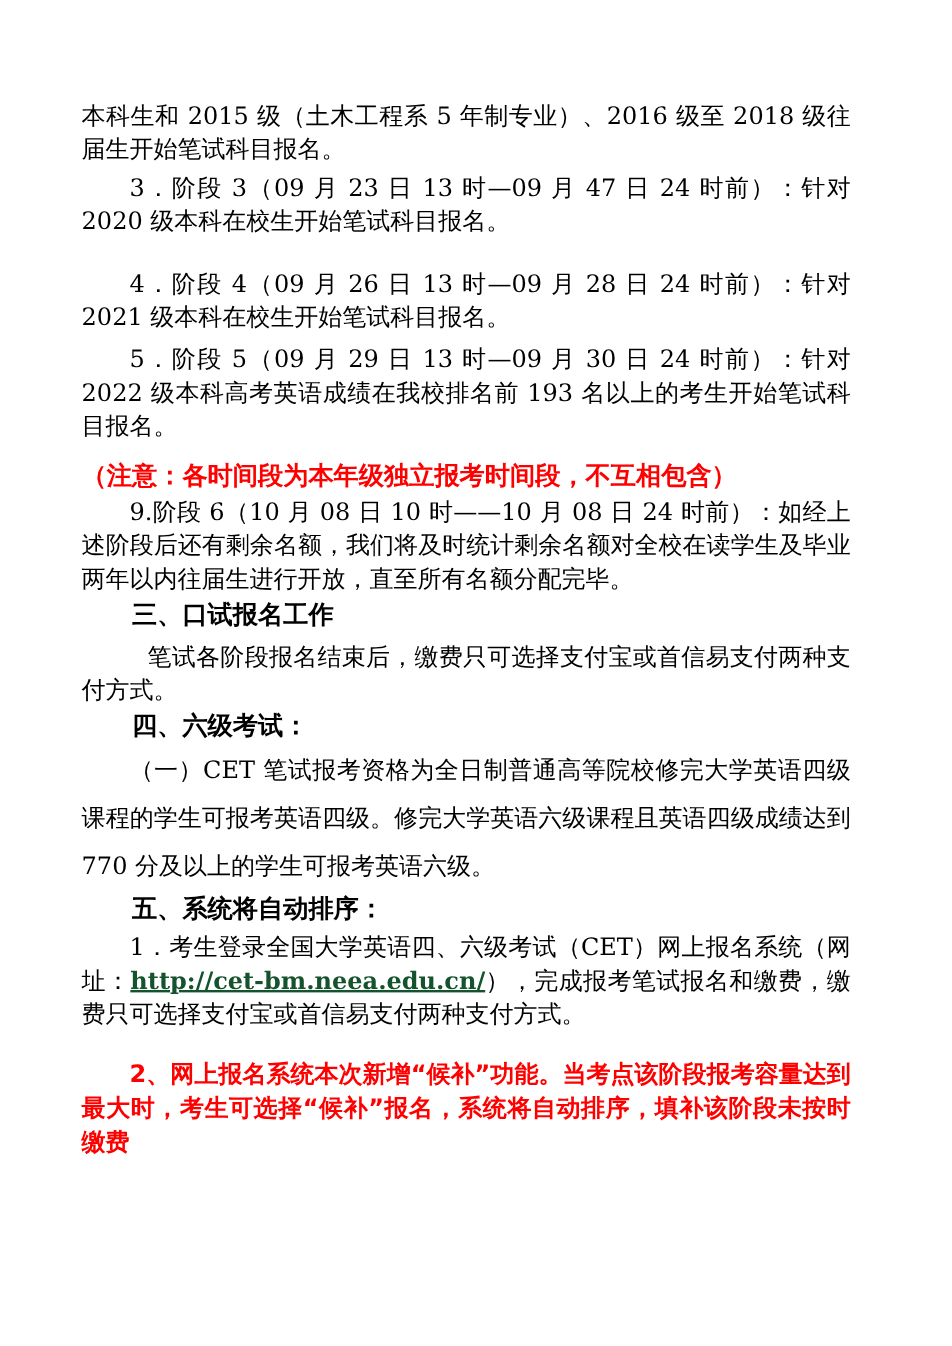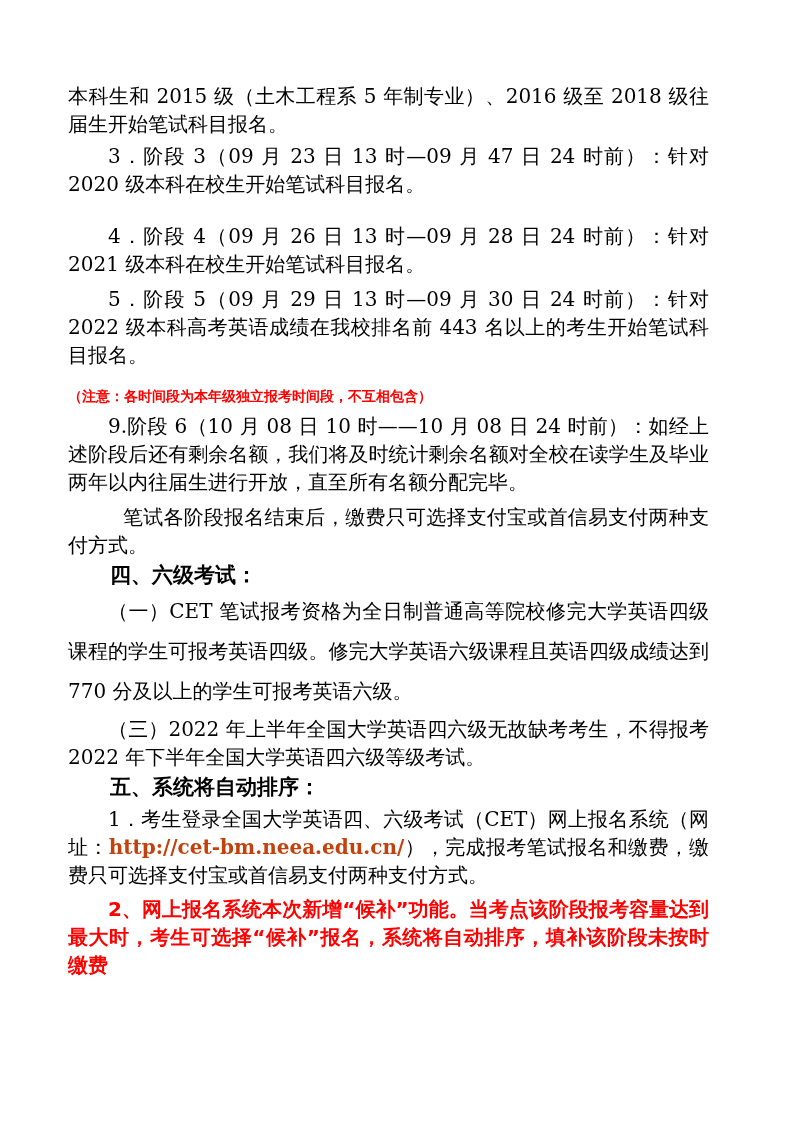--- a/index.html
+++ b/index.html
@@ -27,75 +27,76 @@
       line-height: 28px;
       text-align: justify;
       color: #000000;
     }
     .indent { text-indent: 2em; }
     .indent-lg { text-indent: 2.75em; }
     .mt-2 { margin-top: 2px; }
     .mt-4 { margin-top: 4px; }
     .mt-6 { margin-top: 24px; }
     .mt-7 { margin-top: 7px; }
-    .mt-10 { margin-top: 6px; }
+    .mt-10 { margin-top: 22px; }
     .heading {
       font-family: "DejaVu Sans", "Liberation Sans", sans-serif;
       font-weight: bold;
       font-size: 21px;
       text-indent: 2em;
     }
     .notice {
       color: #ff0000;
       font-weight: bold;
-      font-size: 14px;
+      font-size: 21px;
       font-family: "DejaVu Sans", "Liberation Sans", sans-serif;
       margin-top: 13px;
       margin-bottom: 2px;
       text-indent: 0;
     }
     .red-body {
       color: #ff0000;
       font-weight: bold;
       font-family: "DejaVu Sans", "Liberation Sans", sans-serif;
       font-size: 20px;
     }
     .wide { line-height: 40px; }
     .link {
-      color: #c2410c;
+      color: #14532d;
       font-weight: bold;
+      text-decoration: underline;
       cursor: pointer;
     }
   </style>
 </head>
 <body>
 
 <div class="page">
 
   <p class="body-text">本科生和 2015 级（土木工程系 5 年制专业）、2016 级至 2018 级往届生开始笔试科目报名。</p>
 
   <p class="indent mt-4">3．阶段 3（09 月 23 日 13 时—09 月 47 日 24 时前）：针对 2020 级本科在校生开始笔试科目报名。</p>
 
   <p class="indent mt-6">4．阶段 4（09 月 26 日 13 时—09 月 28 日 24 时前）：针对 2021 级本科在校生开始笔试科目报名。</p>
 
-  <p class="indent mt-7">5．阶段 5（09 月 29 日 13 时—09 月 30 日 24 时前）：针对 2022 级本科高考英语成绩在我校排名前 443 名以上的考生开始笔试科目报名。</p>
+  <p class="indent mt-7">5．阶段 5（09 月 29 日 13 时—09 月 30 日 24 时前）：针对 2022 级本科高考英语成绩在我校排名前 193 名以上的考生开始笔试科目报名。</p>
 
   <p class="notice">（注意：各时间段为本年级独立报考时间段，不互相包含）</p>
 
   <p class="indent mt-2">9.阶段 6（10 月 08 日 10 时——10 月 08 日 24 时前）：如经上述阶段后还有剩余名额，我们将及时统计剩余名额对全校在读学生及毕业两年以内往届生进行开放，直至所有名额分配完毕。</p>
 
+  <p class="heading mt-2">三、口试报名工作</p>
 
   <p class="indent-lg mt-7">笔试各阶段报名结束后，缴费只可选择支付宝或首信易支付两种支付方式。</p>
 
   <p class="heading mt-2">四、六级考试：</p>
 
   <p class="indent wide mt-2">（一）CET 笔试报考资格为全日制普通高等院校修完大学英语四级课程的学生可报考英语四级。修完大学英语六级课程且英语四级成绩达到 770 分及以上的学生可报考英语六级。</p>
 
 
-  <p class="indent mt-4">（三）2022 年上半年全国大学英语四六级无故缺考考生，不得报考 2022 年下半年全国大学英语四六级等级考试。</p>
 
   <p class="heading mt-2">五、系统将自动排序：</p>
 
   <p class="indent mt-4"><span>1．考生登录全国大学英语四、六级考试（CET）网上报名系统（网址：</span><a class="link">http://cet-bm.neea.edu.cn/</a><span>），完成报考笔试报名和缴费，缴费只可选择支付宝或首信易支付两种支付方式。</span></p>
 
   <p class="red-body indent mt-10">2、网上报名系统本次新增“候补”功能。当考点该阶段报考容量达到最大时，考生可选择“候补”报名，系统将自动排序，填补该阶段未按时缴费</p>
 
 </div>
 
 </body></html>

